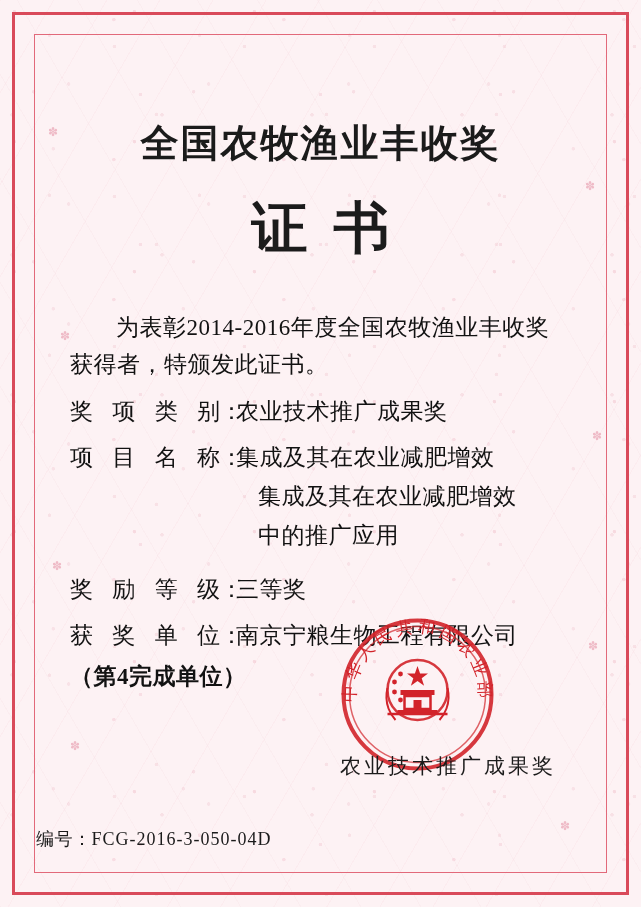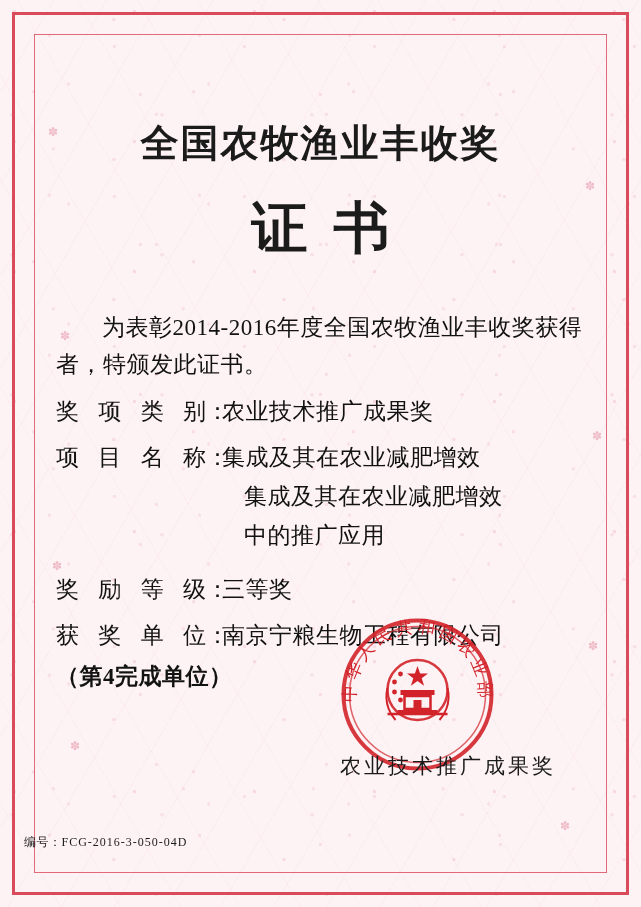--- a/index.html
+++ b/index.html
@@ -67,21 +67,21 @@
   }
   .border-inner {
     position: absolute;
     left: 34px; top: 34px; right: 34px; bottom: 34px;
     border: 1.5px solid #e2697a;
   }
 
   .content {
     position: absolute;
     left: 34px; top: 34px; right: 34px; bottom: 34px;
-    padding: 0 22px;
+    padding: 0 36px;
     box-sizing: border-box;
   }
 
   .main-title {
     margin-top: 84px;
     text-align: center;
     font-size: 38px;
     font-weight: bold;
     letter-spacing: 2px;
     color: #1b1b1b;
@@ -160,23 +160,23 @@
     position: absolute;
     left: 340px;
     top: 752px;
     font-size: 21px;
     letter-spacing: 3px;
     color: #1b1b1b;
   }
 
   .serial {
     position: absolute;
-    left: 24px;
+    left: 36px;
     bottom: 56px;
-    font-size: 12px;
+    font-size: 18px;
     color: #1b1b1b;
     letter-spacing: 0.5px;
   }
   .serial .serial-num {
     font-family: "Liberation Serif", serif;
     letter-spacing: 1px;
   }
 </style>
 </head>
 <body>

